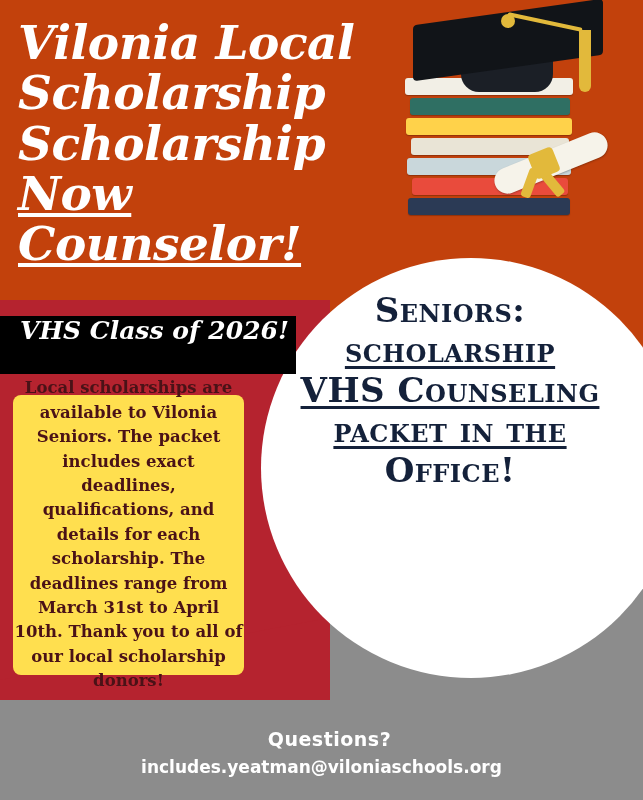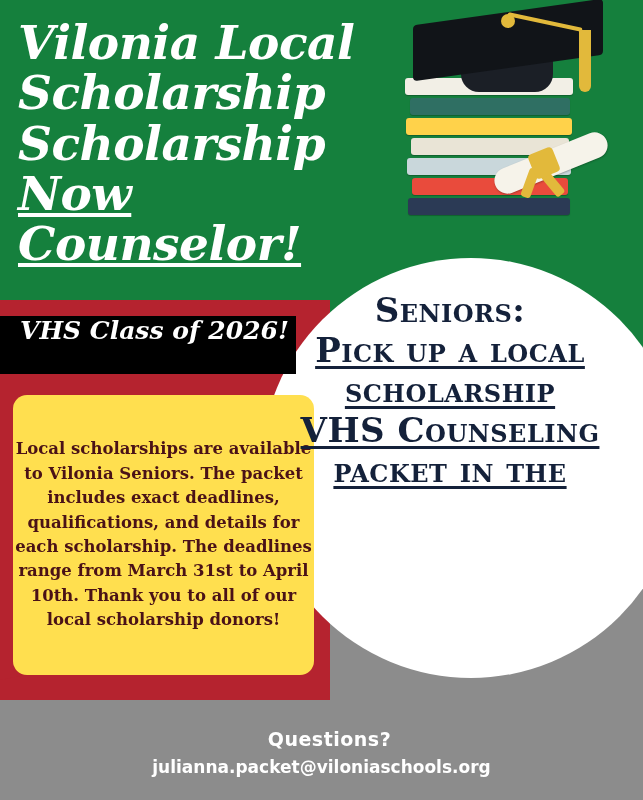--- a/index.html
+++ b/index.html
@@ -9,21 +9,21 @@
   body {
     width: 643px;
     height: 800px;
     font-family: "Liberation Sans", sans-serif;
     overflow: hidden;
   }
   .poster {
     position: relative;
     width: 643px;
     height: 800px;
-    background: #15803d;
+    background: #c2410c;
     overflow: hidden;
   }
   
   .bottom-grey {
     position: absolute;
     left: 0;
     bottom: 0;
     width: 643px;
     height: 245px;
     background: #8c8c8c;
@@ -97,24 +97,24 @@
     font-style: italic;
     font-size: 25px;
     padding-left: 20px;
   }
 
   
   .yellow-box {
     position: absolute;
     left: 13px;
     top: 395px;
-    width: 301px;
+    width: 231px;
     height: 280px;
     background: #ffdf4f;
-    border-radius: 14px;
+    border-radius: 8px;
     display: flex;
     align-items: center;
     justify-content: center;
     padding: 6px 1px;
     box-sizing: border-box;
   }
   .yellow-box p {
     margin: 0;
     text-align: center;
     color: #4a1217;
@@ -316,24 +316,24 @@
   <div class="black-banner">
     <span>VHS Class of 2026!</span>
   </div>
 
   <div class="yellow-box">
     <p>Local scholarships are available to Vilonia Seniors. The packet includes exact deadlines, qualifications, and details for each scholarship.  The deadlines range from March 31st to April 10th. Thank you to all of our local scholarship donors!</p>
   </div>
 
   <div class="circle-text">
     <span class="ln">Seniors:</span>
-    <span class="ln u">Pick up a local</span>
     <span class="ln u">scholarship</span>
     <span class="ln u">VHS Counseling</span>
     <span class="ln u">packet in the</span>
+    <span class="ln">Office!</span>
   </div>
 
   <div class="footer">
     <span class="ln q">Questions?</span>
-    <span class="ln">julianna.packet@viloniaschools.org</span>
+    <span class="ln">includes.yeatman@viloniaschools.org</span>
   </div>
 
 </div>
 
 </body></html>

